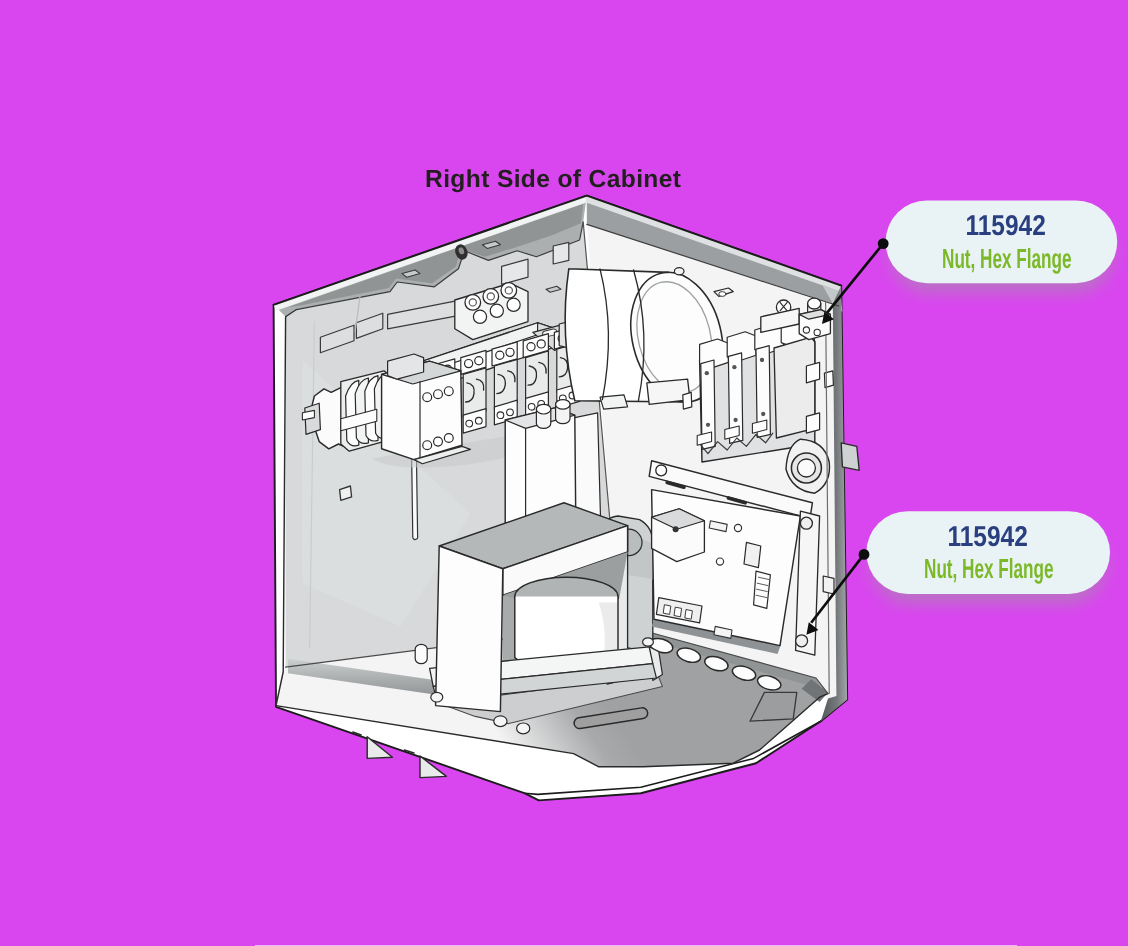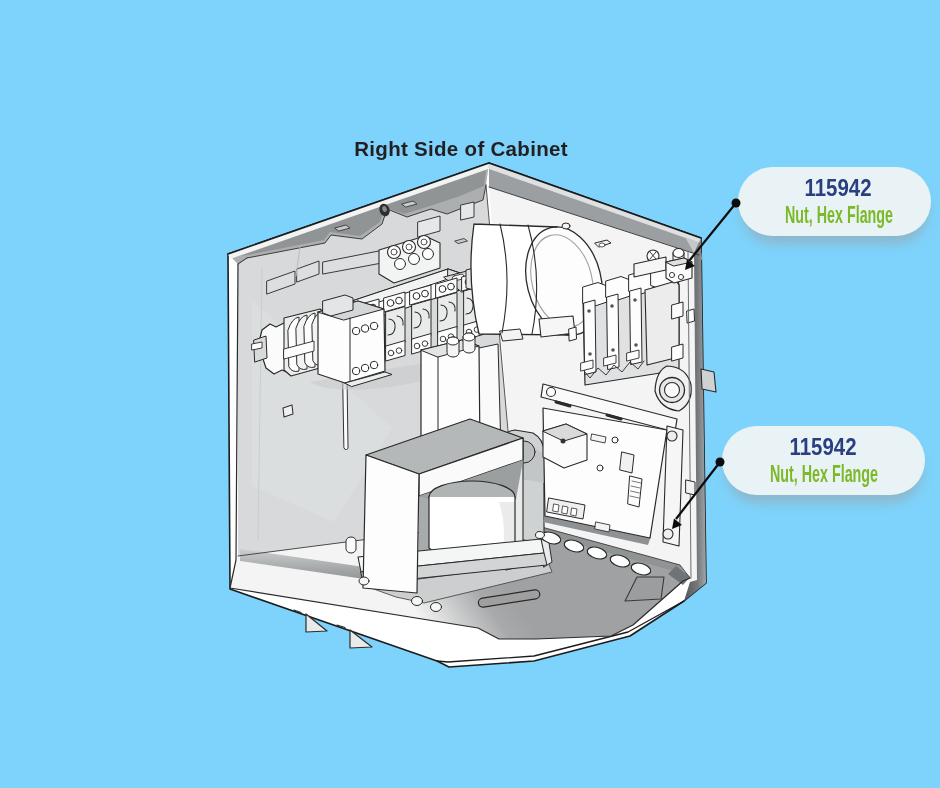--- a/index.html
+++ b/index.html
@@ -1,16 +1,16 @@
 <!DOCTYPE html>
 <html><head>
 <meta charset="utf-8">
 <style>
   html,body{margin:0;padding:0;background:#ffffff;}
-  #page{position:relative;width:940px;height:788px;background:#7dd3fc;overflow:hidden;
+  #page{position:relative;width:940px;height:788px;background:#d946ef;overflow:hidden;
         font-family:"Liberation Sans", sans-serif;}
 </style>
 </head>
 <body>
 <div id="page">
 <svg width="940" height="788" viewBox="0 0 940 788">
 <defs>
   <filter id="blur7" x="-30%" y="-30%" width="160%" height="160%">
           <feGaussianBlur stdDeviation="6"></feGaussianBlur>
         </filter>

